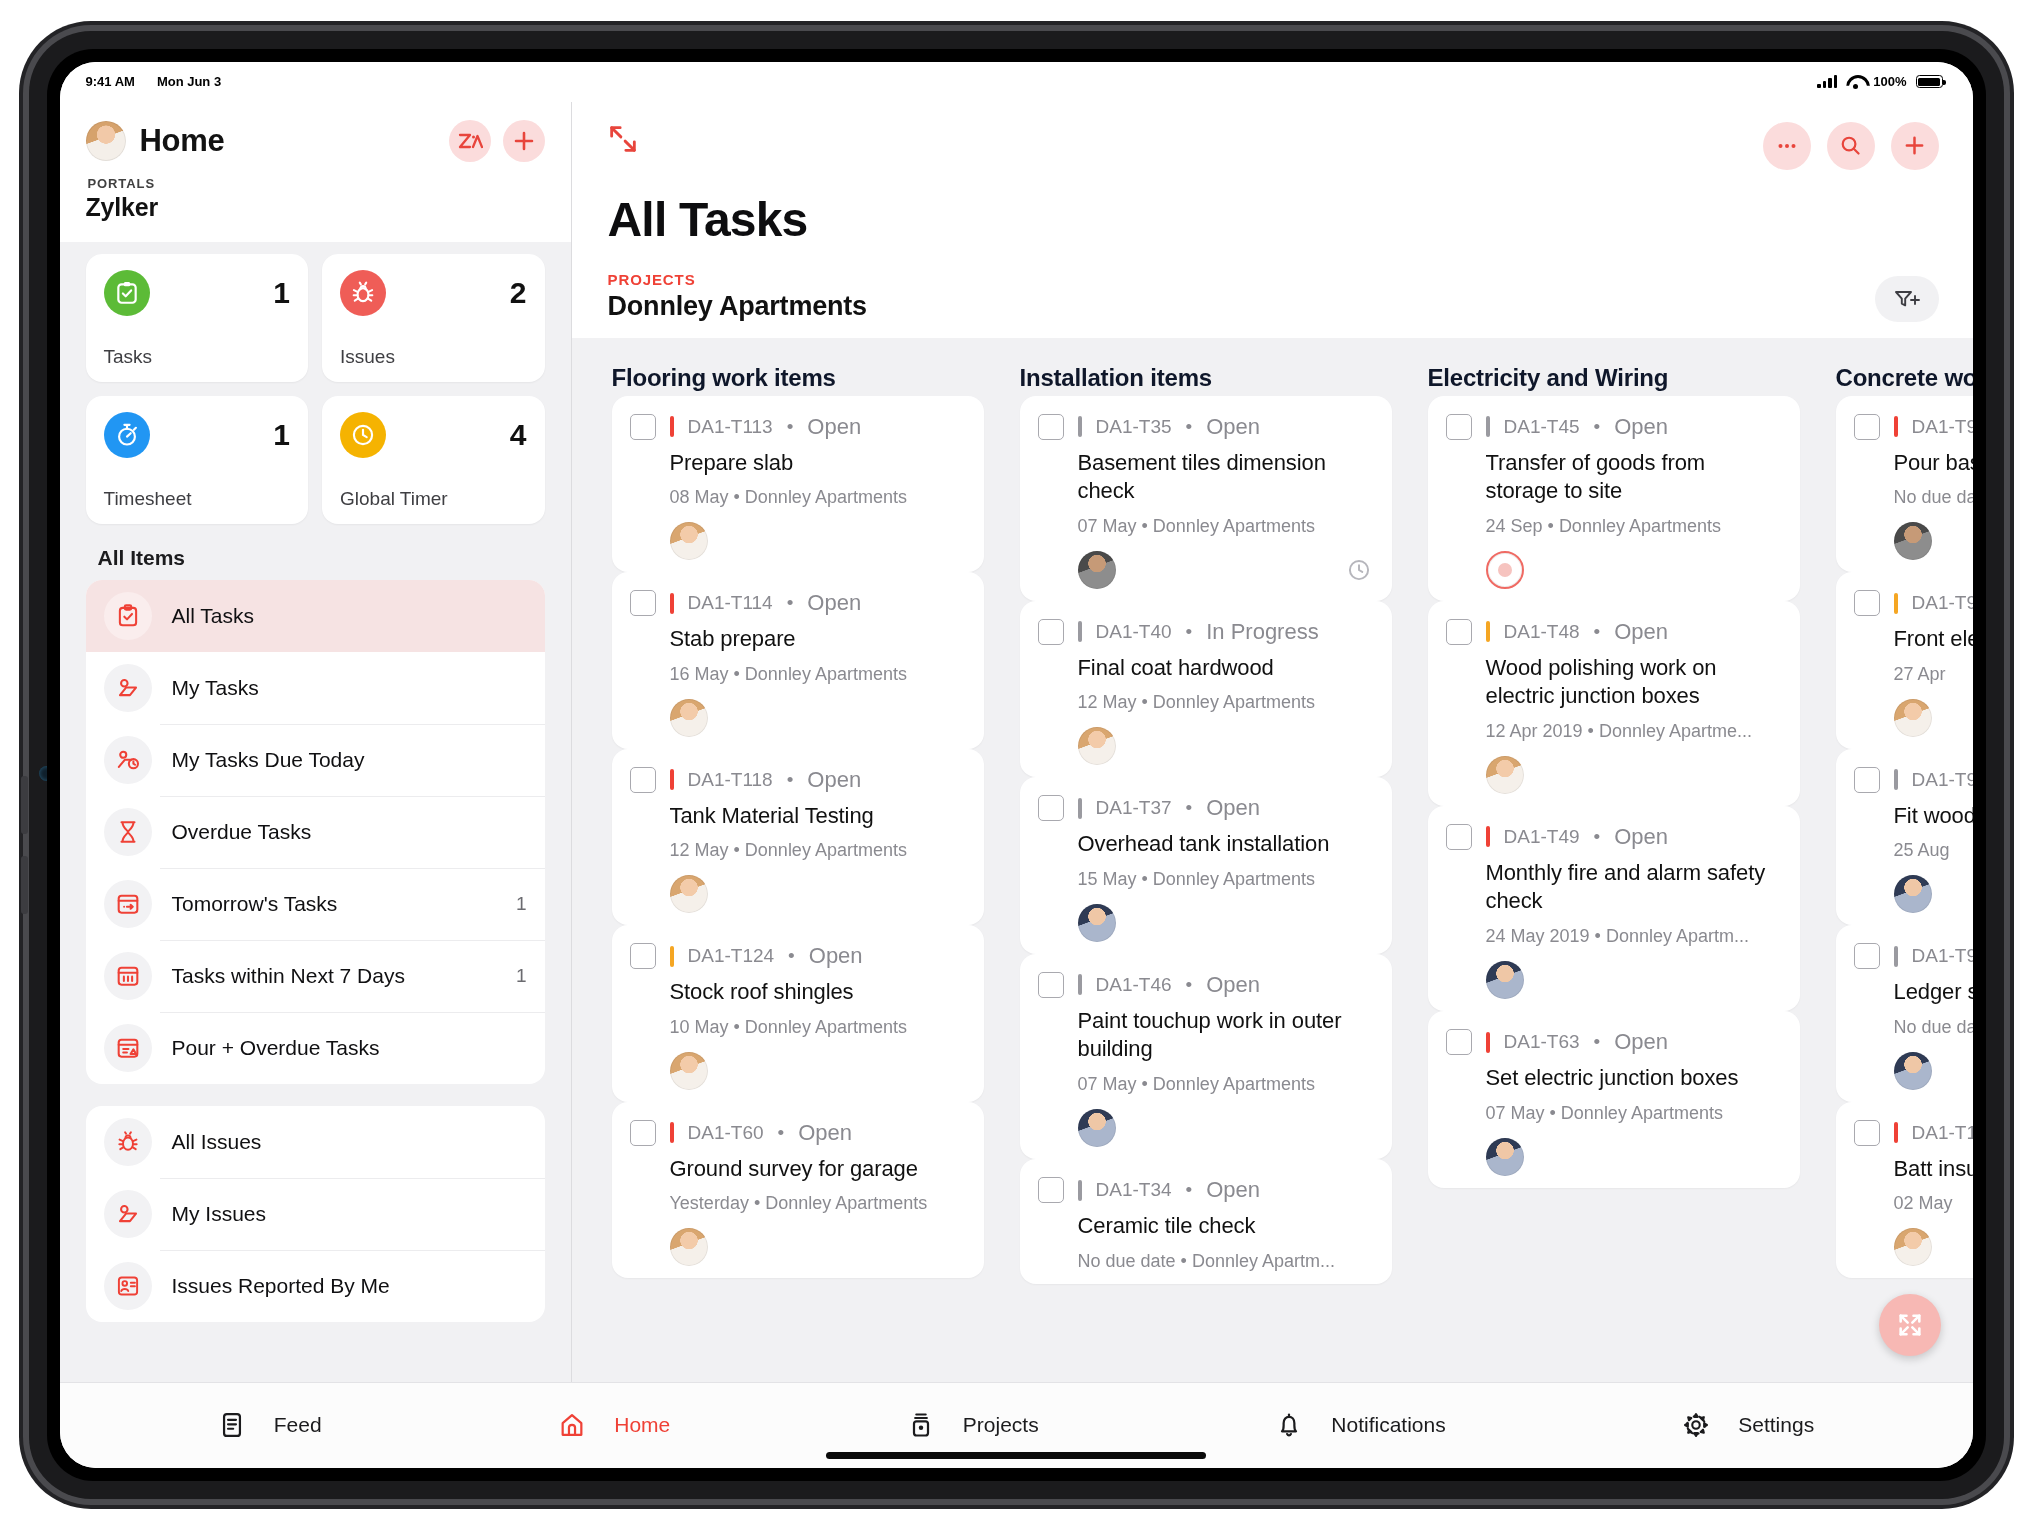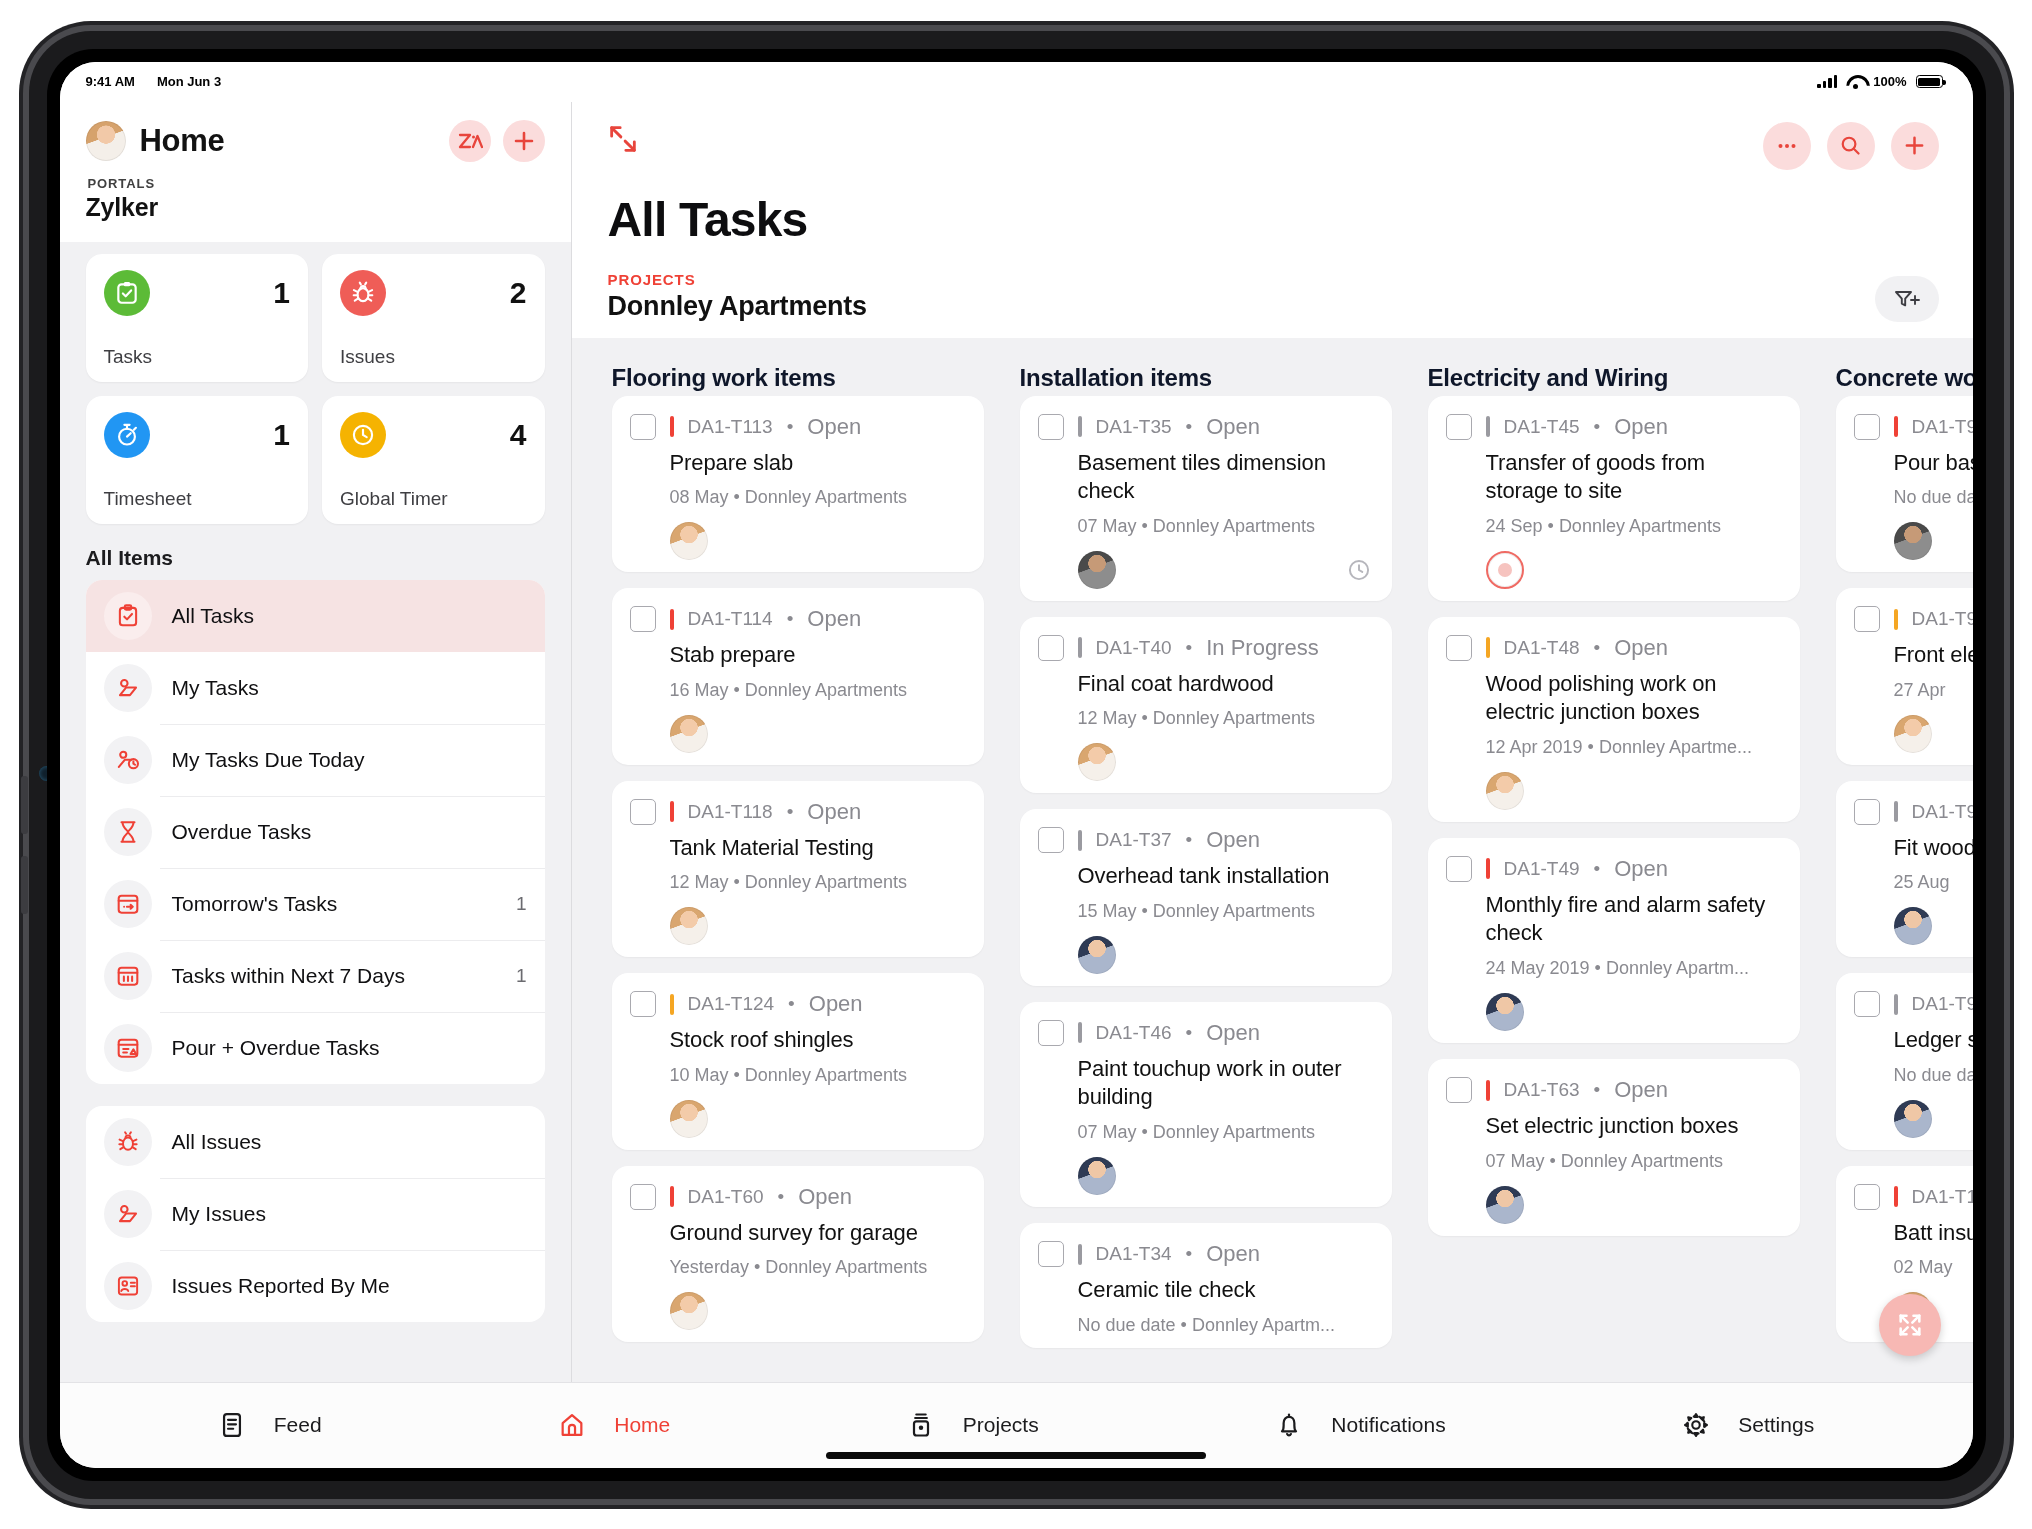--- a/index.html
+++ b/index.html
@@ -113,21 +113,21 @@
     background:#fff;border-radius:16px;padding:16px 18px 14px 18px;
     box-shadow:0 1px 2px rgba(0,0,0,.05);
     height:128px; display:flex; flex-direction:column; justify-content:space-between;
   }
   .stat-top { display:flex; align-items:center; justify-content:space-between; }
   .stat-ico { width:46px;height:46px;border-radius:50%;display:flex;align-items:center;
               justify-content:center;color:#fff; }
   .stat-num { font-size:30px;font-weight:bold;color:#111; }
   .stat-lbl { font-size:19px;color:#3e3e42; }
 
-  .allitems-lbl { font-size:21px;font-weight:bold;color:#1c1c1e;padding:22px 26px 10px 26px; }
+  .allitems-lbl { font-size:21px;font-weight:bold;color:#1c1c1e;padding:22px 26px 10px 38px; }
   .nav-scroll { flex:1; overflow:hidden; padding:0 26px 0 26px; }
   .nav-group { background:#fff;border-radius:16px;overflow:hidden;margin-bottom:22px; }
   .nav-item { display:flex;align-items:center;gap:20px;padding:0 18px;height:72px;position:relative; }
   .nav-item.active { background:#f6e3e3; }
   .nav-item + .nav-item::before {
     content:"";position:absolute;left:74px;right:0;top:0;height:1px;background:#ececee;
   }
   .nav-item.active + .nav-item::before { background:transparent; }
   .nav-ico { width:48px;height:48px;border-radius:50%;background:#f2f2f4;
              display:flex;align-items:center;justify-content:center;flex:0 0 48px; }
@@ -149,21 +149,21 @@
   .proj-name { font-size:27px;font-weight:bold;color:#111;margin-top:3px;letter-spacing:-.2px; }
   .filter-btn { margin-left:auto; width:64px;height:46px;border-radius:23px;background:#f1f1f3;
                 display:flex;align-items:center;justify-content:center;color:#3d3d42; }
 
   .board { flex:1; background:#f1f1f3; display:flex; gap:0; overflow:hidden;
            padding:0 0 0 22px; position:relative; }
   .col { width:408px; flex:0 0 408px; padding:26px 18px 0 18px; overflow:hidden; }
   .col-title { font-size:24px;font-weight:bold;color:#0f172a;margin-bottom:4px;
                white-space:nowrap; letter-spacing:-.2px;}
   .card {
-    background:#fff;border-radius:16px;padding:18px 20px 12px 18px;margin-bottom:16px;
+    background:#fff;border-radius:16px;padding:18px 20px 12px 18px;
     box-shadow:0 1px 2px rgba(0,0,0,.045); position:relative;
   }
   .card-row1 { display:flex;align-items:center;gap:14px; }
   .chk { width:26px;height:26px;border:1.8px solid #a9a9af;border-radius:5px;flex:0 0 26px; }
   .prio { width:4px;height:21px;border-radius:2px;flex:0 0 4px;background:#ef4136; }
   .tid { font-size:19px;color:#8a8a90; }
   .dot { font-size:19px;color:#8a8a90; }
   .status { font-size:22px;color:#8a8a90; }
   .card-title { font-size:22px;color:#111;margin:9px 0 0 40px;line-height:1.3; letter-spacing:-.1px;}
   .card-meta { font-size:18px;color:#8a8a90;margin:10px 0 0 40px; }

